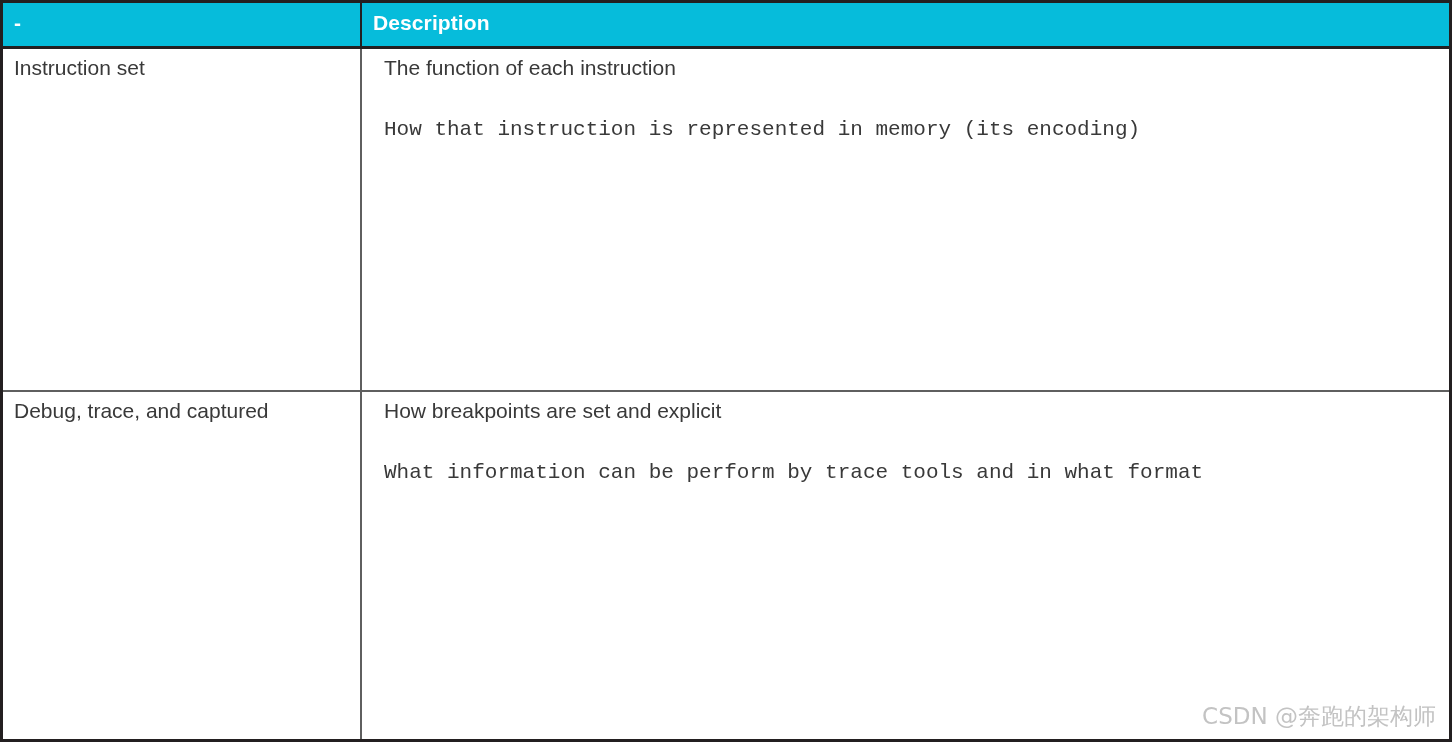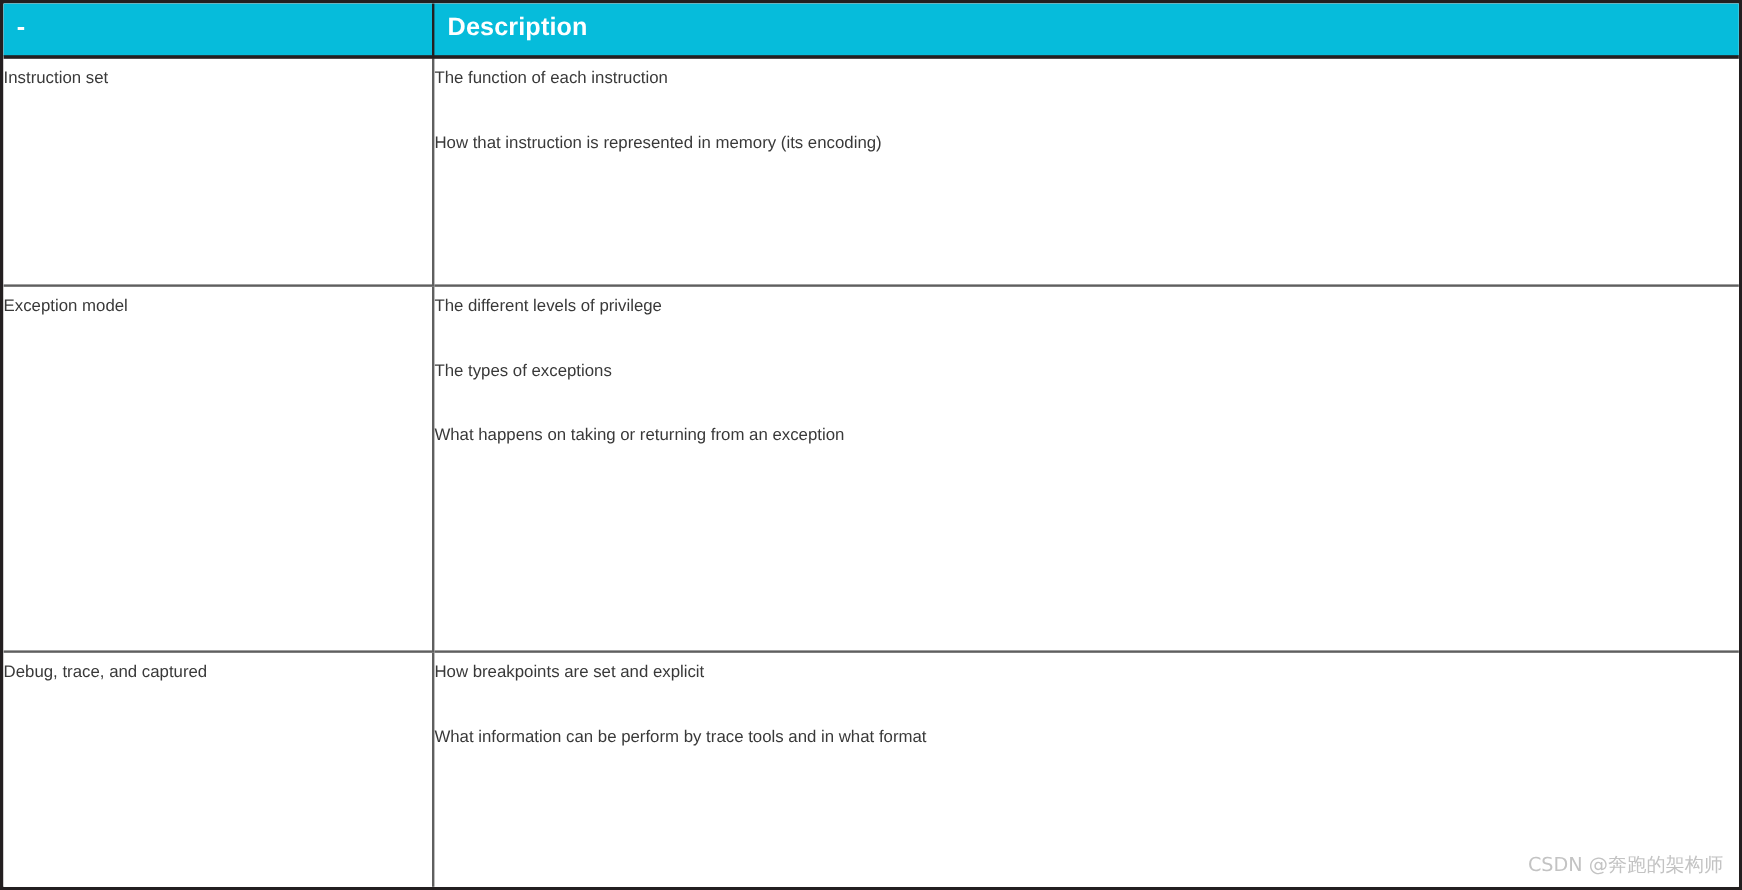--- a/index.html
+++ b/index.html
@@ -67,62 +67,65 @@
     border-bottom: 3px solid #231f20;
   }
 
   
   tbody td {
     border-top: 2px solid #5f5f5f;
     border-right: 2px solid #5f5f5f;
     vertical-align: top;
     box-sizing: border-box;
     color: #393939;
-    font-size: 14px;
-    padding: 7px 10px 8px 0;
+    font-size: 21px;
+    padding: 7px 10px 8px 11px;
     background: #ffffff;
+    border-radius: 18px;
   }
   tbody td.desc-cell {
     border-right: none;
   }
   tbody tr:first-child td {
     border-top: none;
   }
 
   .topic-label {
     display: block;
     line-height: 1.15;
     white-space: nowrap;
   }
 
   .desc-list {
     display: block;
+    margin-left: 11px;
   }
   .desc-line {
     display: block;
     line-height: 1.15;
     white-space: nowrap;
   }
   .desc-line + .desc-line {
     margin-top: 38px;
+    font-family: Liberation Mono, monospace;
   }
 
   
   tr.row-instruction-set { height: 102px; }
   tr.row-register-set    { height: 224px; }
   tr.row-exception-model { height: 163px; }
   tr.row-memory-model    { height: 101px; }
   tr.row-debug-trace     { height: 105px; }
 
   
   .watermark {
     position: absolute;
     right: 16px;
     bottom: 10px;
-    font-size: 16px;
+    font-size: 23px;
     color: #c3c3c3;
     font-family: "DejaVu Sans", sans-serif;
     white-space: nowrap;
     pointer-events: none;
     user-select: none;
   }
 </style>
 </head>
 <body>
 
@@ -148,32 +151,20 @@
           </td>
           <td class="desc-cell">
             <span class="desc-list">
               <span class="desc-line">The function of each instruction</span>
               <span class="desc-line">How that instruction is represented in memory (its encoding)</span>
             </span>
           </td>
         </tr>
 
 
-        <tr class="row-exception-model">
-          <td class="topic-cell">
-            <span class="topic-label">Exception model</span>
-          </td>
-          <td class="desc-cell">
-            <span class="desc-list">
-              <span class="desc-line">The different levels of privilege</span>
-              <span class="desc-line">The types of exceptions</span>
-              <span class="desc-line">What happens on taking or returning from an exception</span>
-            </span>
-          </td>
-        </tr>
 
 
         <tr class="row-debug-trace">
           <td class="topic-cell">
             <span class="topic-label">Debug, trace, and captured</span>
           </td>
           <td class="desc-cell">
             <span class="desc-list">
               <span class="desc-line">How breakpoints are set and explicit</span>
               <span class="desc-line">What information can be perform by trace tools and in what format</span>

